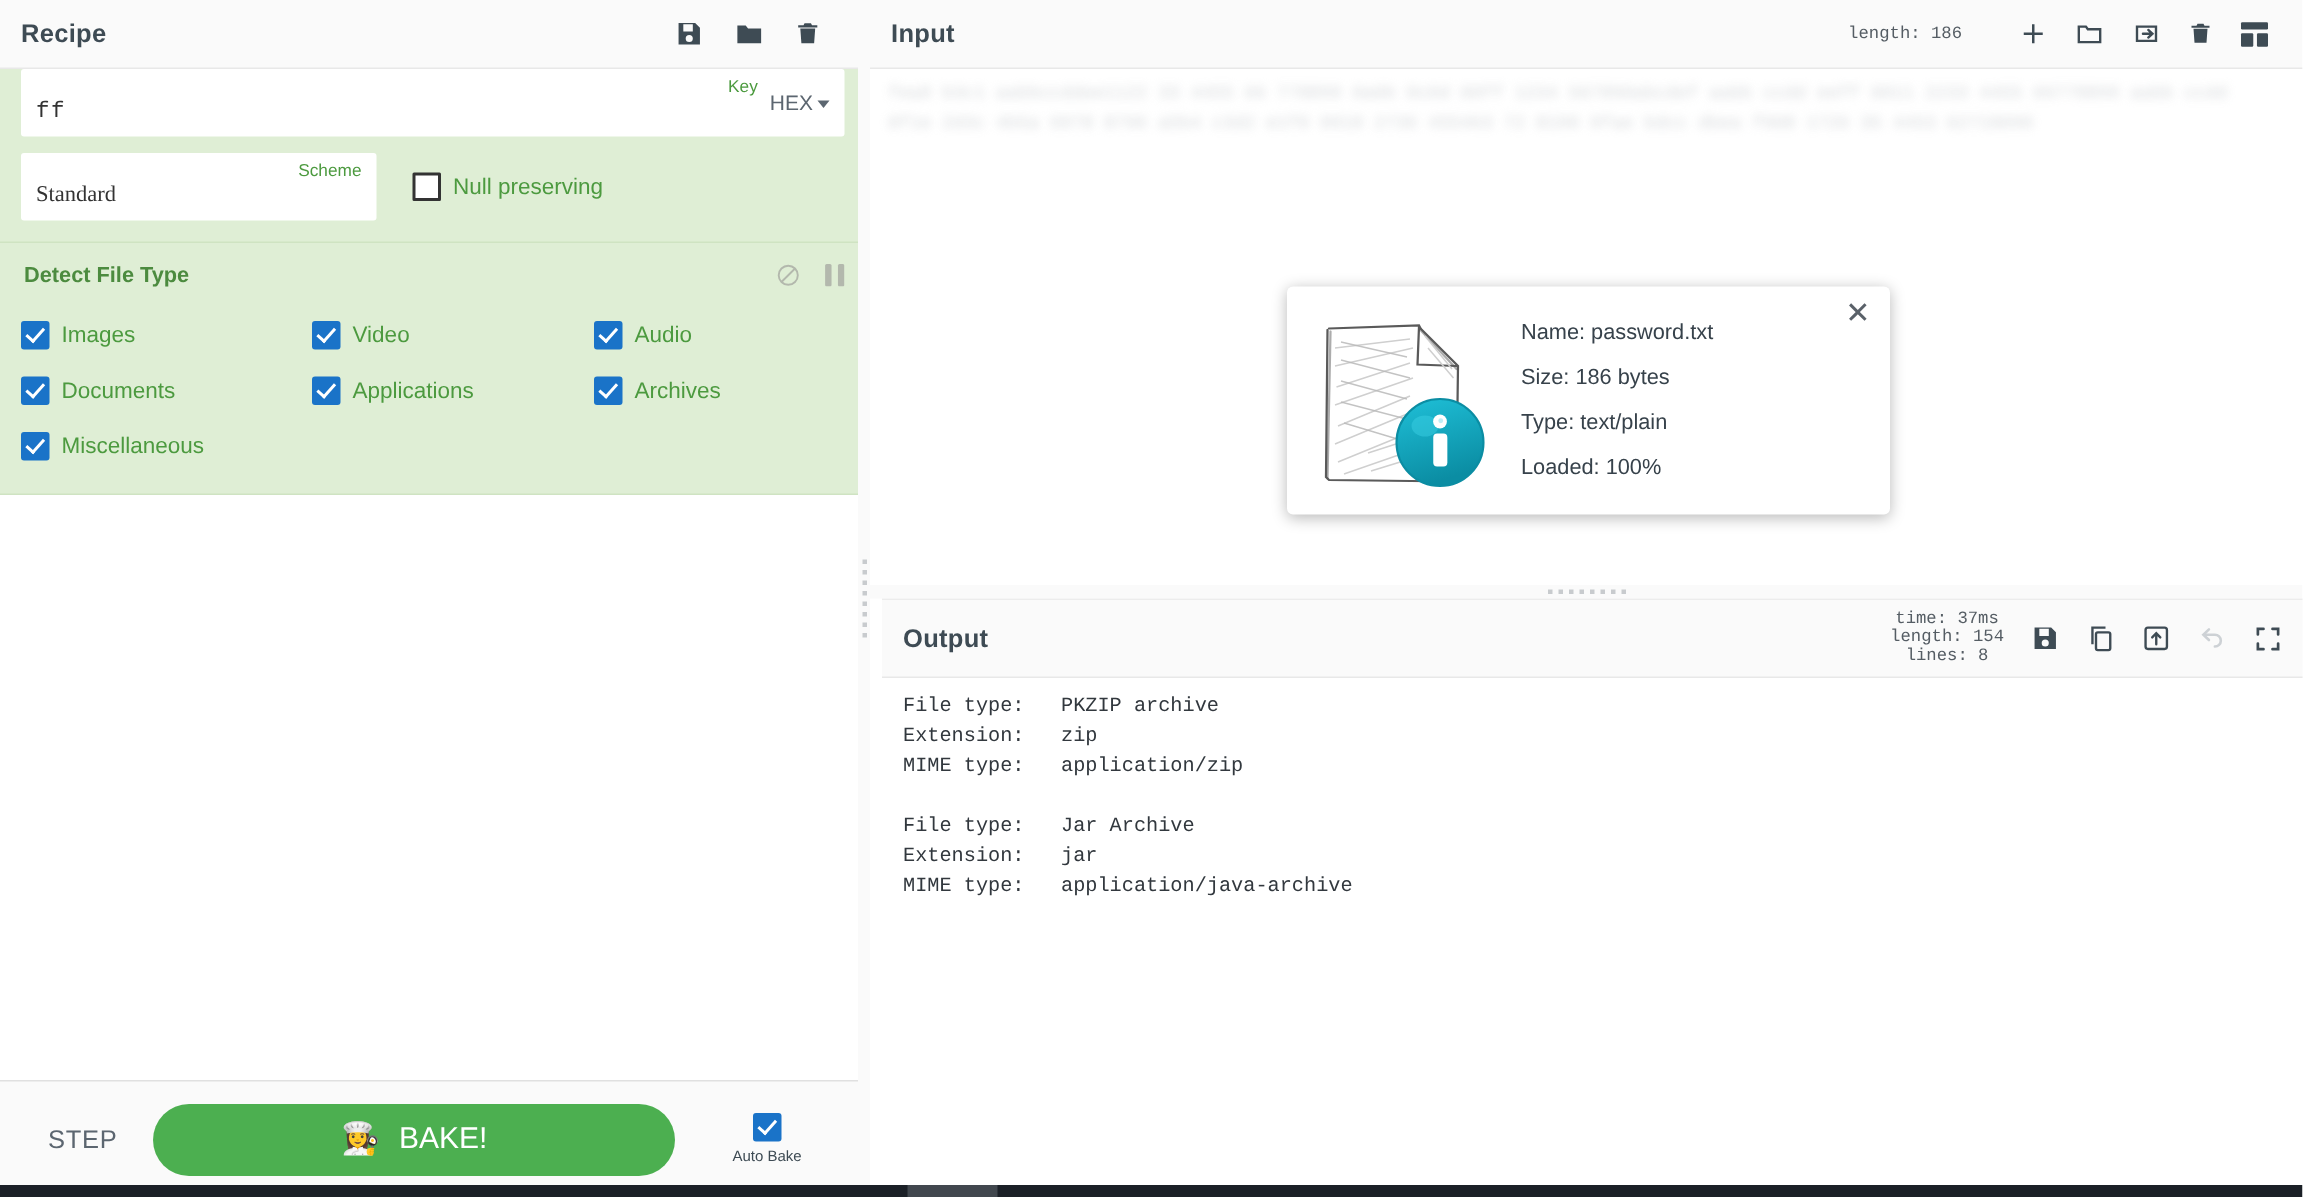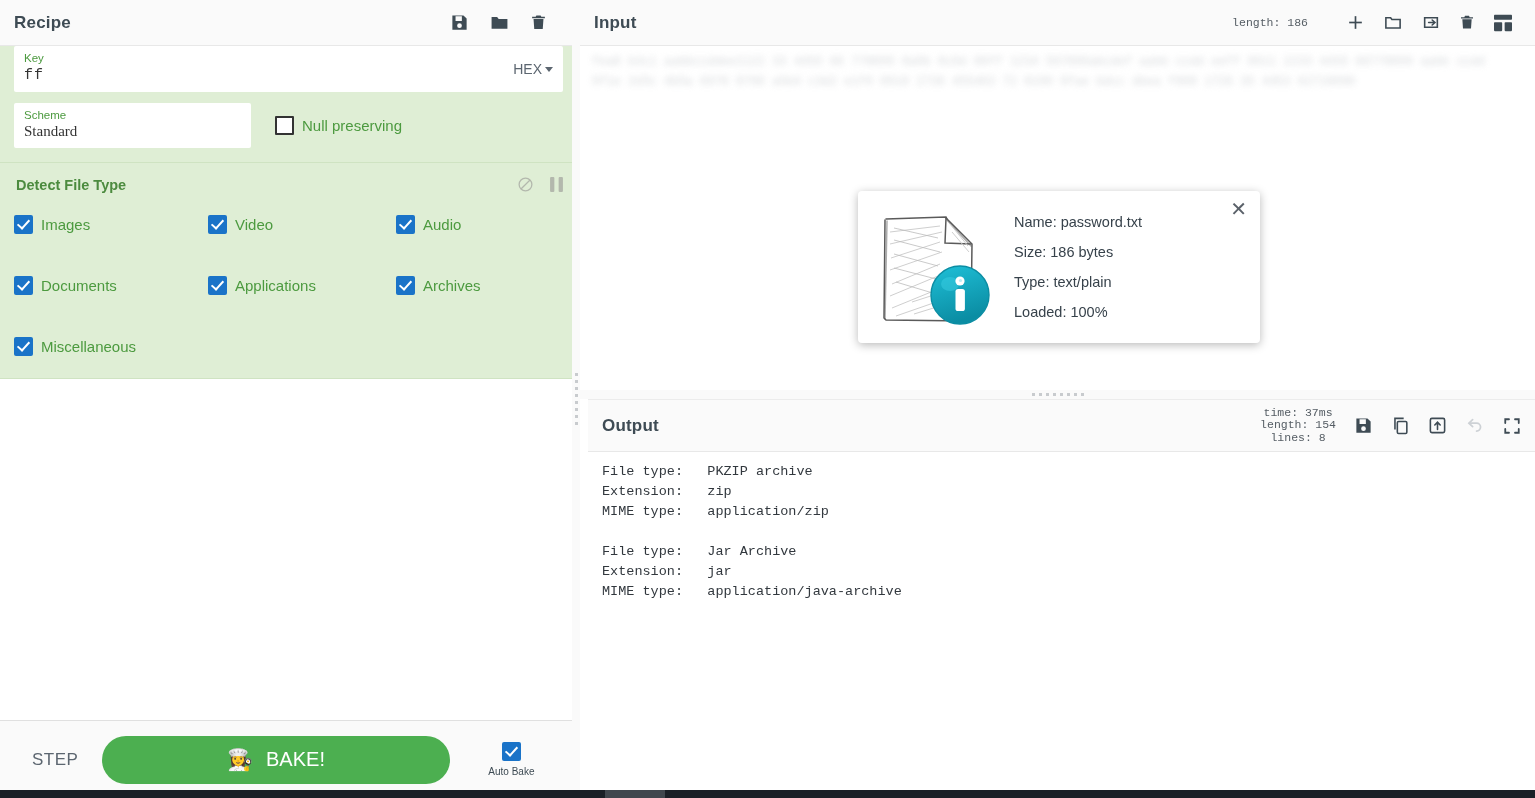--- a/index.html
+++ b/index.html
@@ -48,20 +48,21 @@
   .op-body { padding: 0 14px; }
 
   .field {
     background: #fff; border-radius: 2px;
     position: relative; padding: 6px 10px 7px 10px;
     display: flex; align-items: flex-end;
   }
   .field-label {
     font-size: 11.5px; color: #4c9a3f; line-height: 13px;
     display: block;
+    text-align: right;
   }
   .field-value {
     font-size: 15px; color: #333; line-height: 19px;
     font-family: "Liberation Mono", monospace;
     letter-spacing: 1px;
   }
   .field-value.sans {
     font-family: Liberation Serif, serif; letter-spacing: 0;
   }
   .field-col { flex: 1 1 auto; min-width: 0; }
@@ -91,21 +92,21 @@
     flex: none; position: relative;
   }
   .cb-checked::after {
     content: ""; position: absolute; left: 6px; top: 2px;
     width: 5px; height: 10px; border: solid #fff;
     border-width: 0 2.5px 2.5px 0; transform: rotate(42deg);
   }
 
   .dft-grid {
     display: grid; grid-template-columns: 194px 188px 1fr;
-    row-gap: 42px; padding: 14px 14px 22px 14px;
+    row-gap: 18px; padding: 14px 14px 22px 14px;
   }
   .dft-grid .cb-line .cb-label { color: #4c9a3f; }
 
   
   #recipe-footer {
     height: 78px; border-top: 1px solid #e0e0e0; background: #fafafa;
     display: flex; align-items: center; padding: 0 22px; gap: 14px;
   }
   #step-btn {
     font-size: 17px; color: #5c6670; letter-spacing: .5px;

